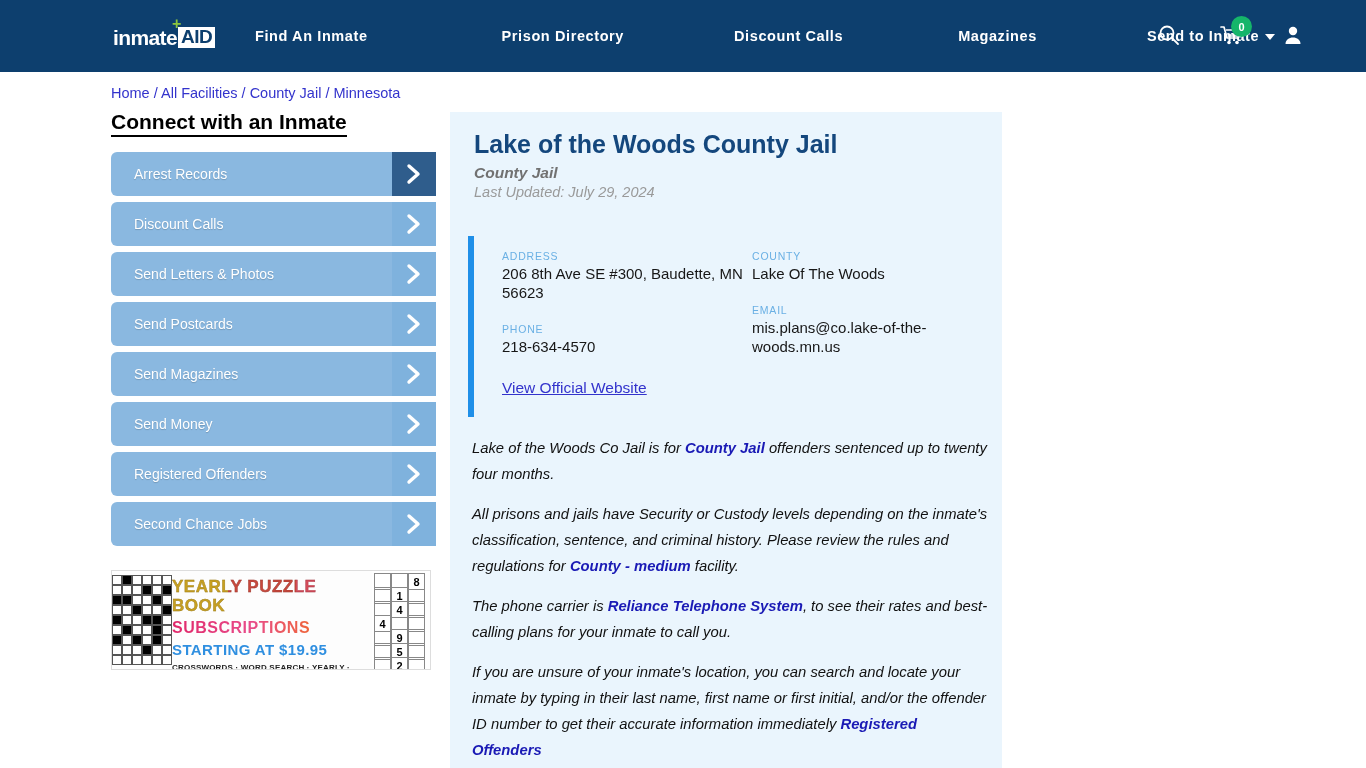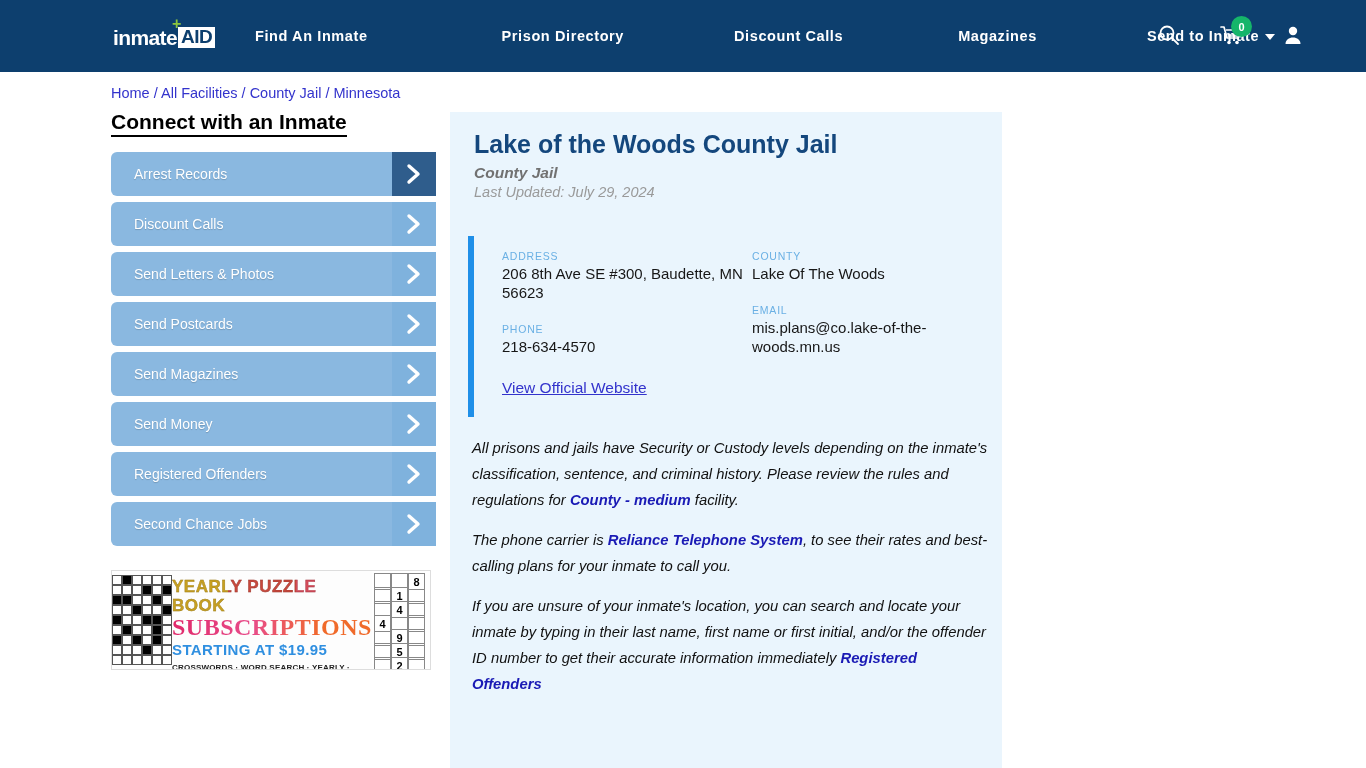--- a/index.html
+++ b/index.html
@@ -107,23 +107,23 @@
   }
   .ad-cross { width: 60px; position: relative; background: #ffffff; }
   .ad-cross .cell { position: absolute; width: 10px; height: 10px; border: 1px solid #555; }
   .ad-cross .cell.b { background: #000; }
   .ad-mid { flex: 1; text-align: left; padding-top: 6px;
             background: #fdfdfd; position: relative; }
   .ad-l1 { font-size: 17px; font-weight: bold; letter-spacing: 0.5px; line-height: 19px;
            background: linear-gradient(90deg,#c8a020 0%,#c8a020 28%,#c8483c 28%,#c8483c 62%,#d44b5a 62%,#d44b5a 100%);
            -webkit-background-clip: text; background-clip: text; color: transparent;
            -webkit-text-stroke: 0.4px rgba(0,0,0,0.25); }
-  .ad-l2 { font-size: 24px; font-weight: bold; letter-spacing: 0.5px; line-height: 25px;
+  .ad-l2 { font-size: 16px; font-weight: bold; letter-spacing: 0.5px; line-height: 25px;
            background: linear-gradient(90deg,#e0286a 0%,#e84c8a 40%,#f06a2a 75%,#f06a2a 100%);
-           -webkit-background-clip: text; background-clip: text; color: transparent; font-family: Liberation Serif, serif; }
+           -webkit-background-clip: text; background-clip: text; color: transparent; }
   .ad-l3 { font-size: 15px; font-weight: bold; letter-spacing: 0.4px; line-height: 20px;
            color: #2f8fe0; }
   .ad-l4 { font-size: 8px; font-weight: bold; letter-spacing: 0.2px; color: #222; margin-top: 3px; }
   .ad-sud { width: 58px; position: relative; }
   .ad-sud .sq { position: absolute; width: 17px; height: 17px;
                 border: 1px solid #888; font-size: 11px; color: #000;
                 display: flex; align-items: center; justify-content: center; }
 
   
   .main-panel {
@@ -406,17 +406,18 @@
         <div class="info-block">
           <div class="info-label">EMAIL</div>
           <div class="info-value">mis.plans@co.lake-of-the-woods.mn.us</div>
         </div>
       </div>
     </div>
     <span class="official-link">View Official Website</span>
   </div>
 
   <div class="body-text">
+    <p><span>Lake of the Woods Co Jail is for </span><b>County Jail</b><span> offenders sentenced up to twenty four months.</span></p>
     <p><span>All prisons and jails have Security or Custody levels depending on the inmate's classification, sentence, and criminal history. Please review the rules and regulations for </span><b>County - medium</b><span> facility.</span></p>
     <p><span>The phone carrier is </span><b>Reliance Telephone System</b><span>, to see their rates and best-calling plans for your inmate to call you.</span></p>
     <p><span>If you are unsure of your inmate's location, you can search and locate your inmate by typing in their last name, first name or first initial, and/or the offender ID number to get their accurate information immediately </span><b class="link-bold">Registered Offenders</b></p>
   </div>
 </div>
 
 </body></html>

